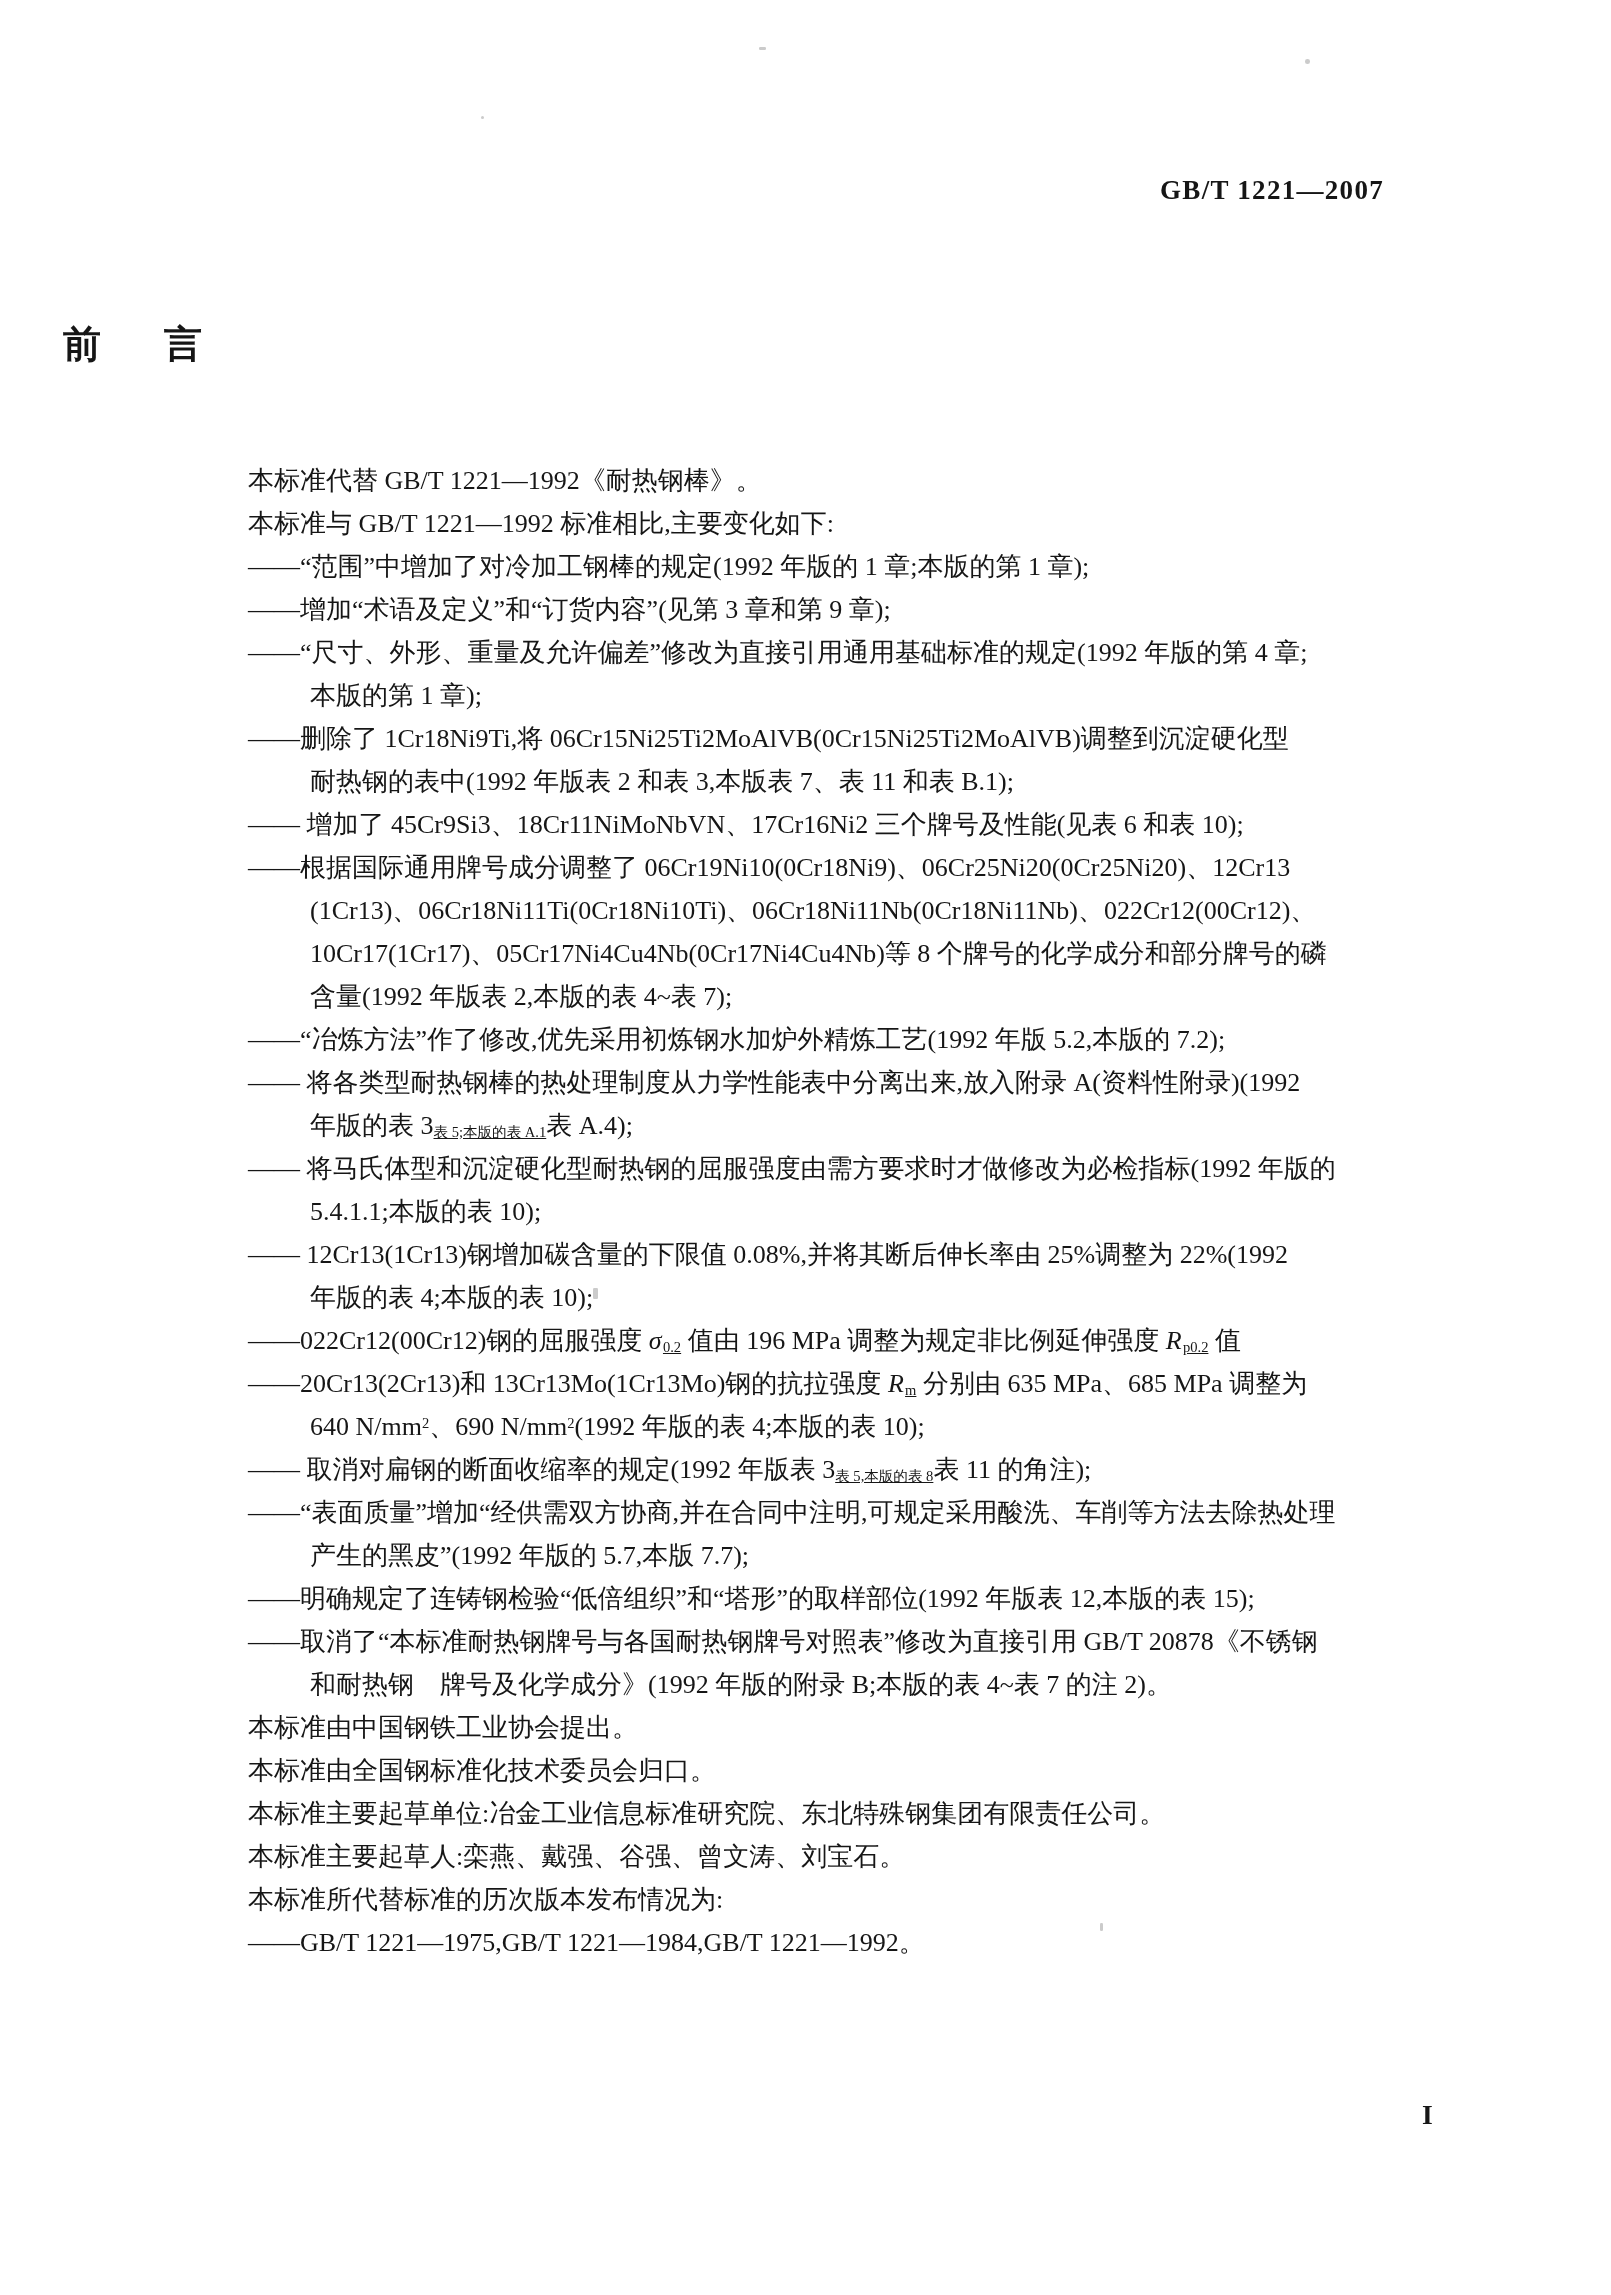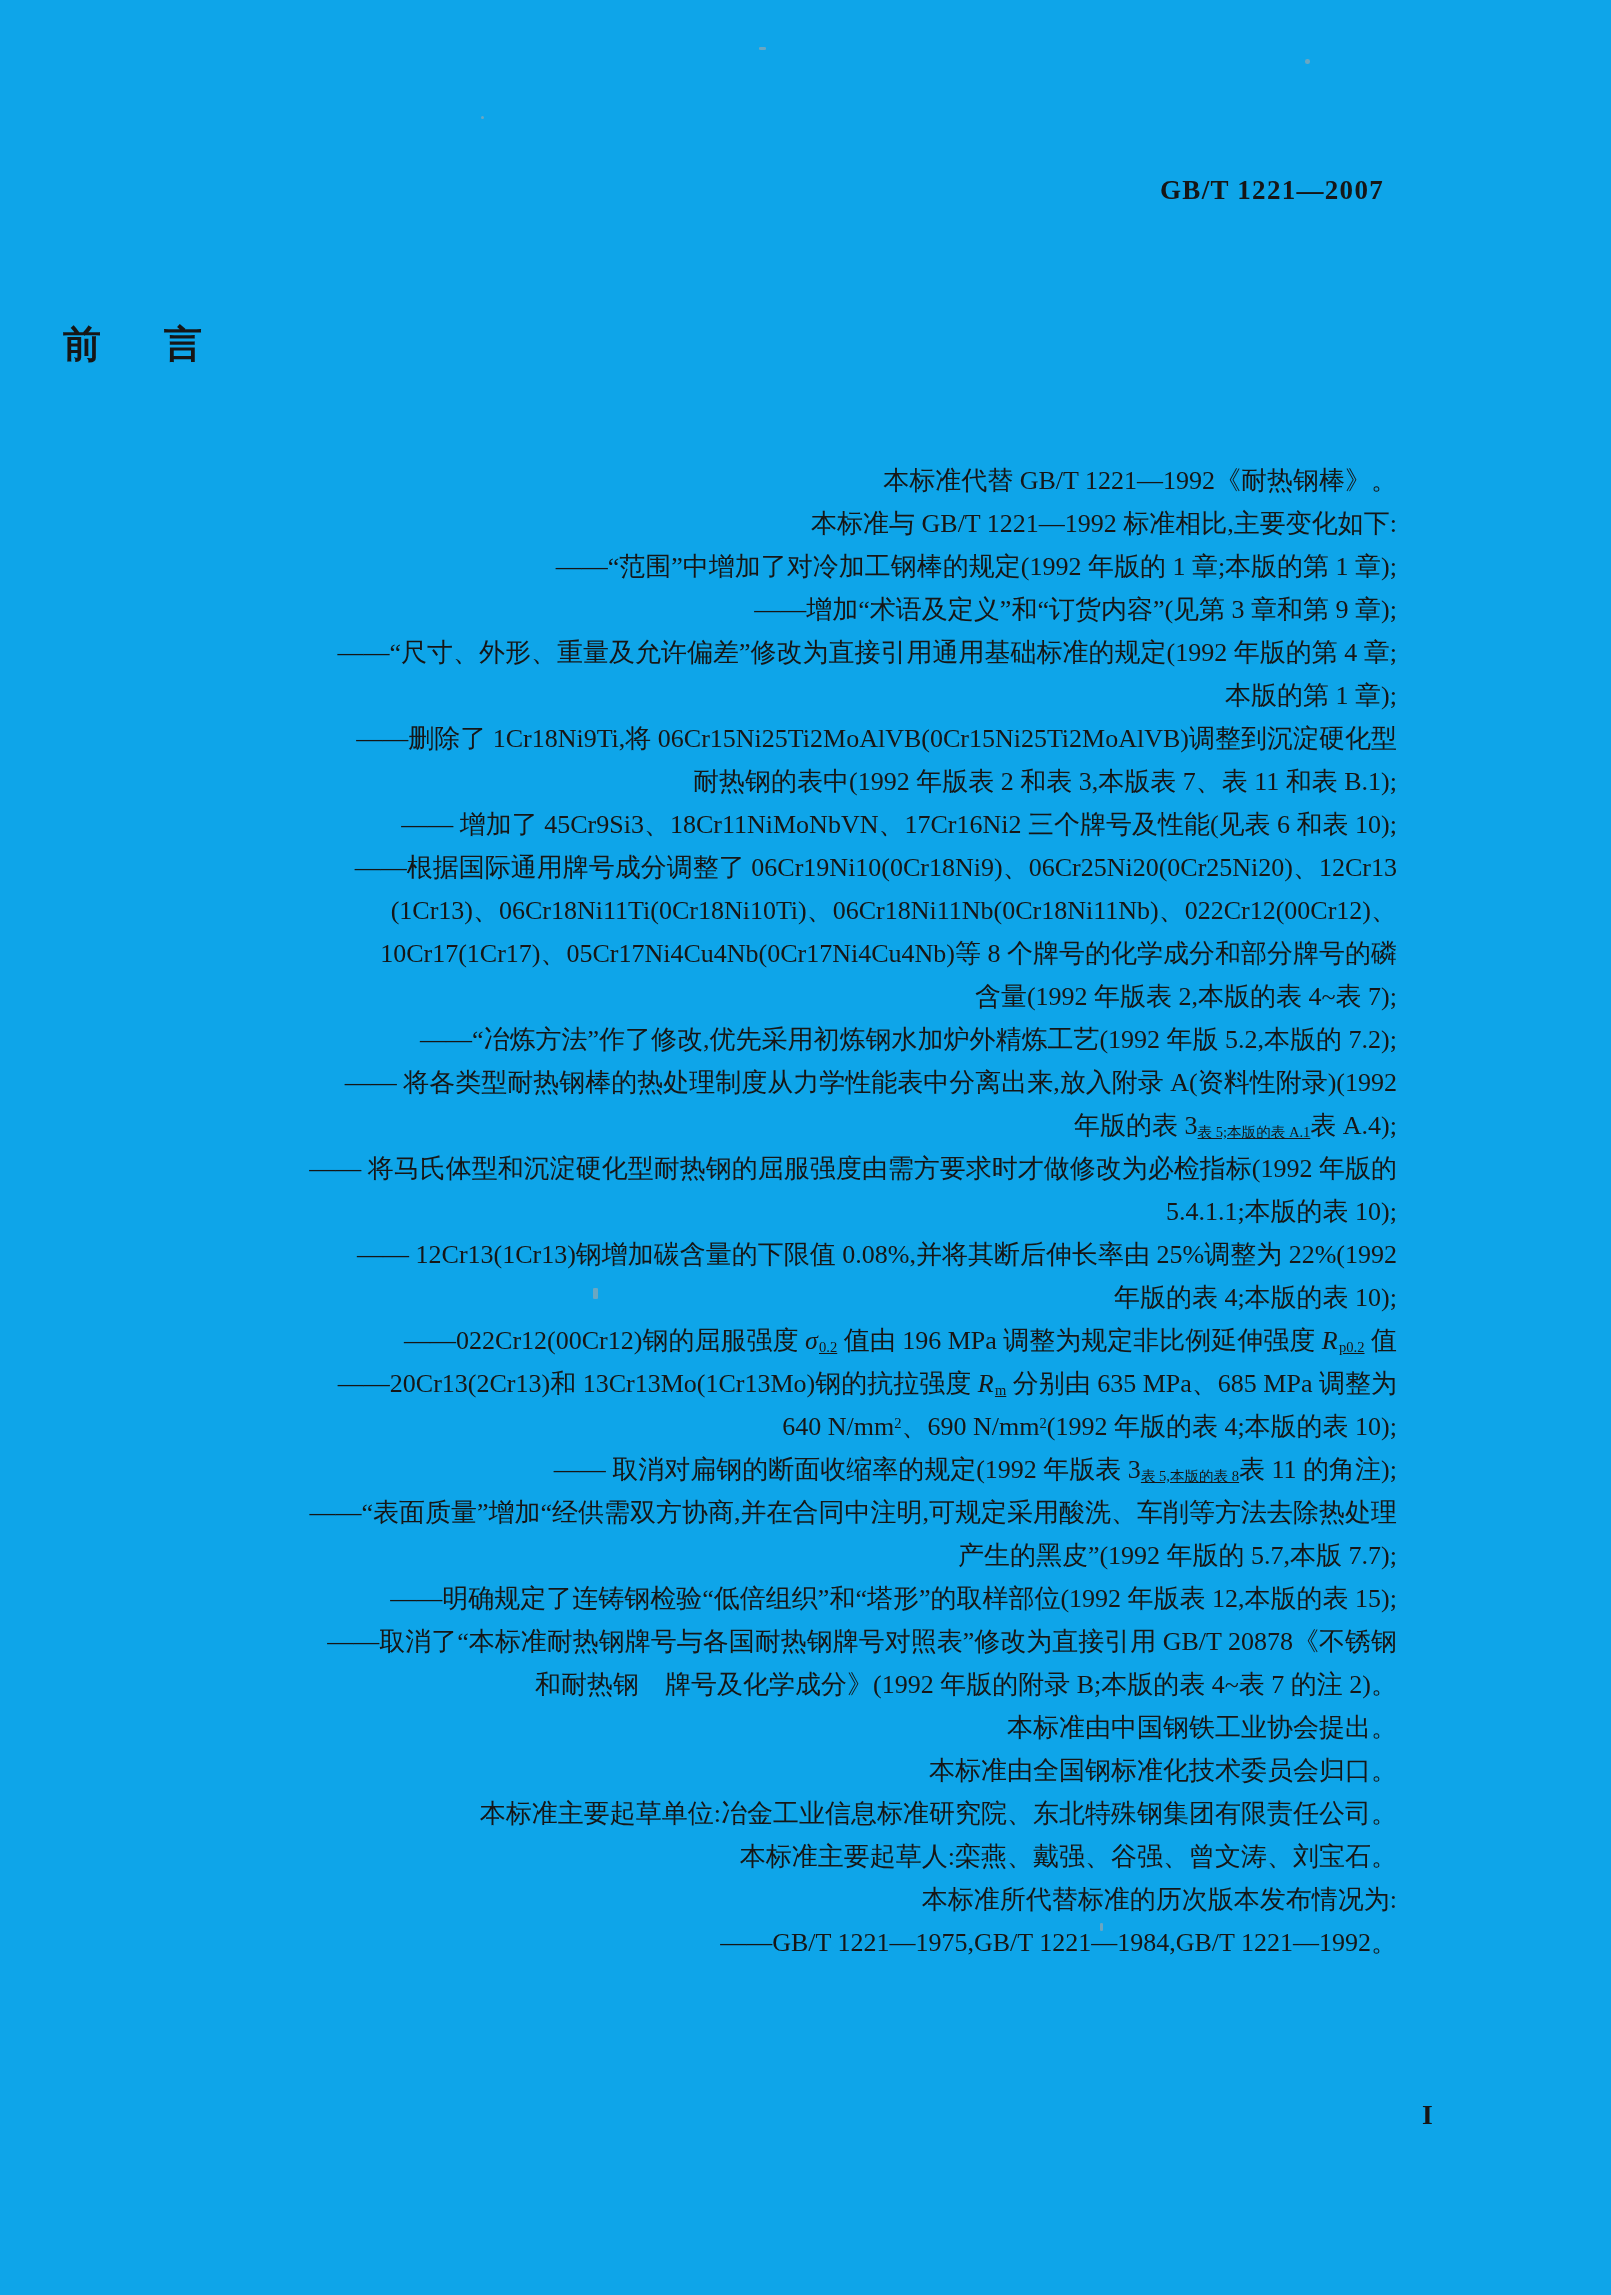--- a/index.html
+++ b/index.html
@@ -1,20 +1,20 @@
 <!DOCTYPE html>
 <html style="font-size:10.5px"><head>
 <meta charset="utf-8">
 <style>
   html, body { margin: 0; padding: 0; background: #d9d9d9; }
   .page {
     position: relative;
     width: 1612px;
     height: 2295px;
-    background: #0ea5e9;
+    background: #ffffff;
     overflow: hidden;
     color: #161616;
     font-family: "Liberation Serif", "DejaVu Serif", serif;
   }
   .doc-number {
     position: absolute;
     top: 175px;
     right: 228px;
     font-size: 27px;
     font-weight: bold;
@@ -29,26 +29,25 @@
     margin: 0;
     text-align: left;
     font-size: 38px;
     font-weight: bold;
     letter-spacing: 63px;   
     text-indent: 63px;      
     white-space: nowrap;
   }
   .body-text {
     position: absolute;
-    left: 240px;
+    left: 248px;
     top: 459px;
     width: 1157px;
     font-size: 26px;
     line-height: 43px;
-    text-align: right;
   }
   .line { white-space: nowrap; height: 43px; }
   .l-cont { padding-left: 62px; }
   .line sub, .line sup { font-size: 0.56em; line-height: 0; }
   .line sub { vertical-align: -0.22em; text-decoration: underline; }
   .line sup { vertical-align: 0.5em; }
   .line i { font-style: italic; padding-right: 1.3px; }
   .page-number {
     position: absolute;
     left: 1422px;

